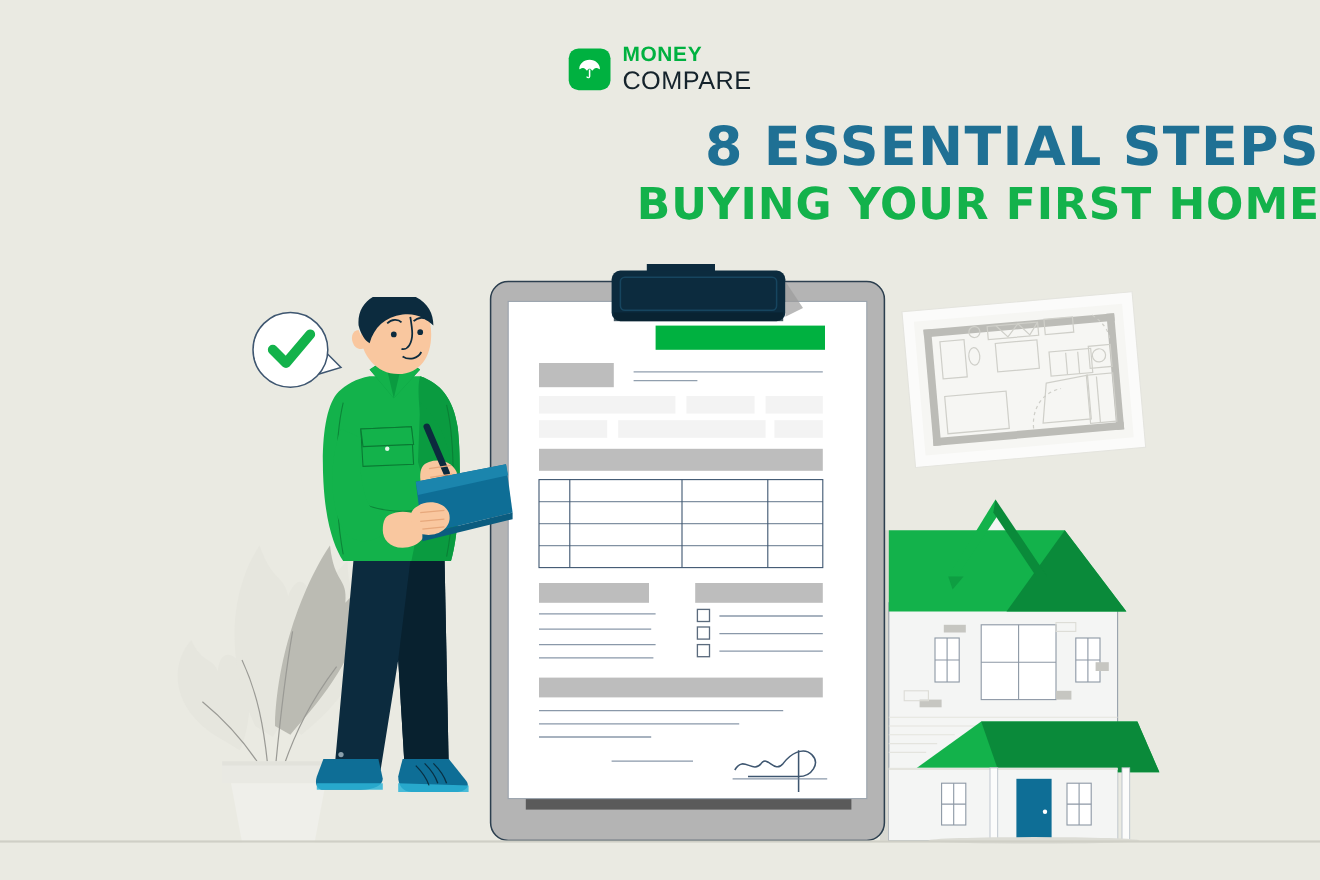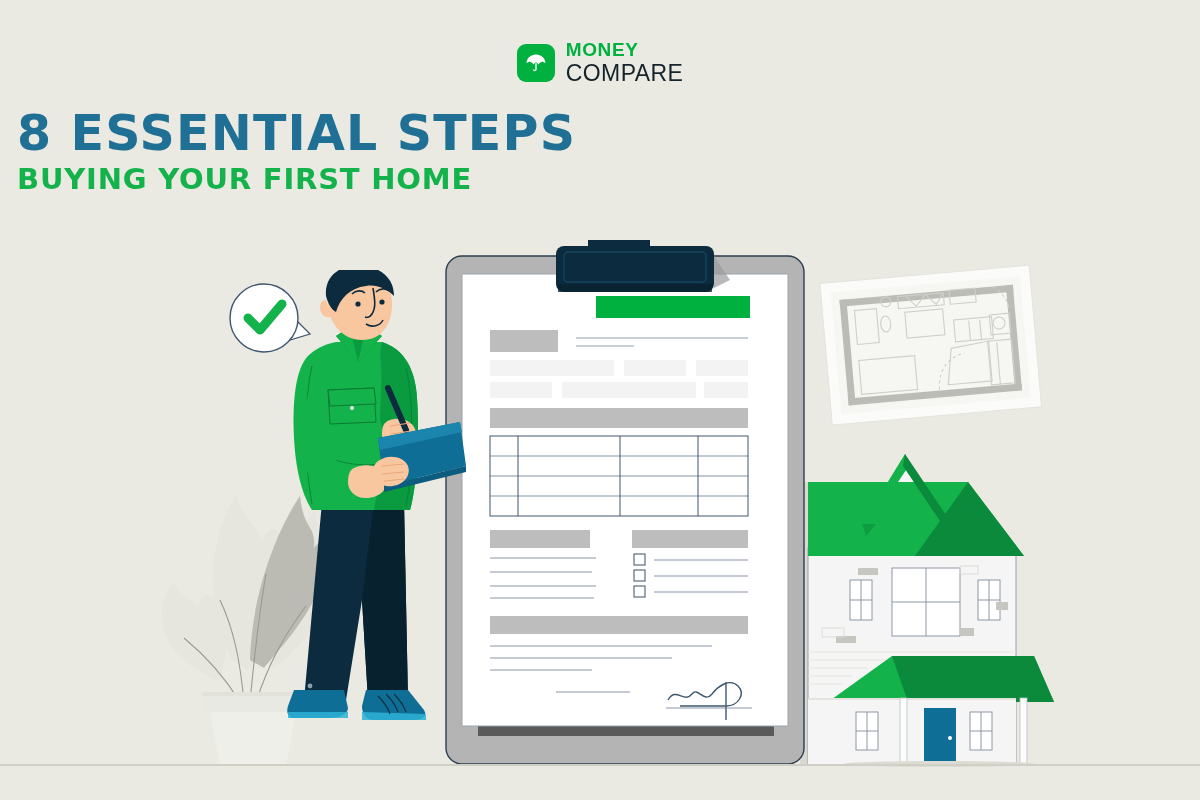--- a/index.html
+++ b/index.html
@@ -55,33 +55,33 @@
     font-weight: normal;
     letter-spacing: 0.4px;
     color: #15232b;
     margin-top: 3px;
   }
 
   #titles {
     position: absolute;
     left: 0; right: 0;
     top: 108px;
-    text-align: left;
+    text-align: right;
     margin-left: 17px;
   }
   #title-main {
     font-size: 49px;
     font-weight: bold;
     letter-spacing: 1.2px;
     color: #1f7094;
     line-height: 1.06;
     font-family: "DejaVu Sans", sans-serif;
   }
   #title-sub {
-    font-size: 29px;
+    font-size: 40px;
     font-weight: bold;
     letter-spacing: 0.8px;
     color: #13b24b;
     line-height: 1.1;
     margin-top: 4px;
     font-family: "DejaVu Sans", sans-serif;
   }
 
   
   #scene {

